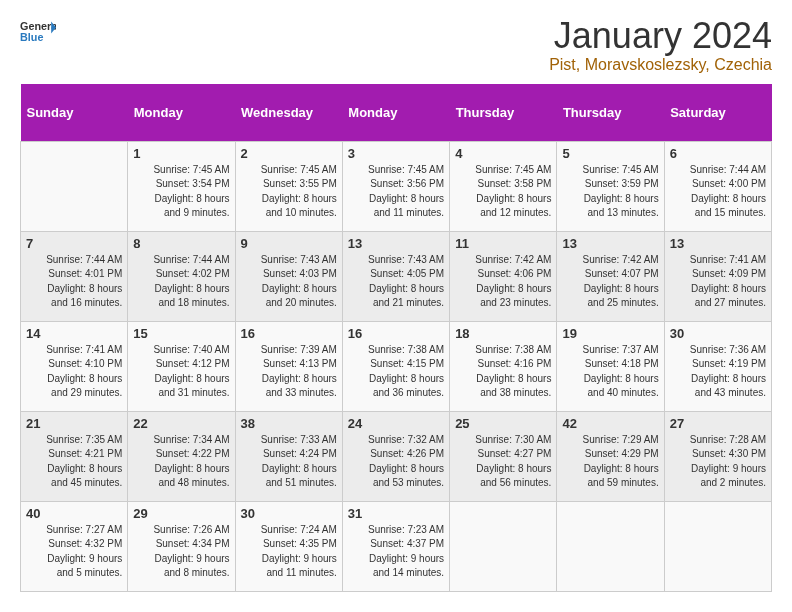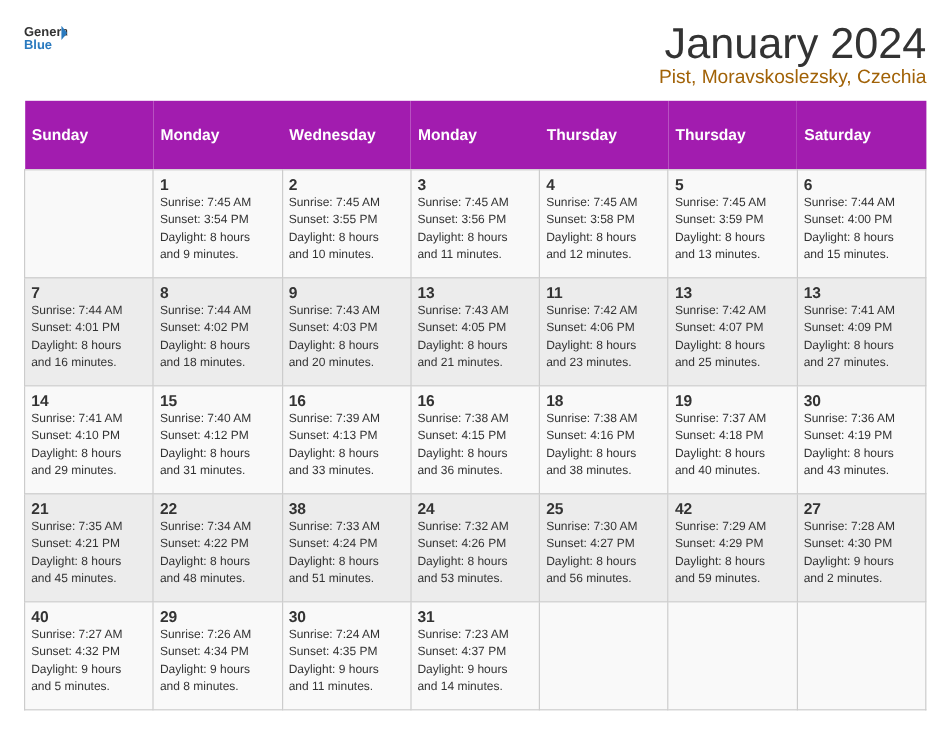--- a/index.html
+++ b/index.html
@@ -64,20 +64,21 @@
     }
     .day-number {
       font-weight: bold;
       font-size: 13px;
       margin-bottom: 2px;
     }
     .day-info {
       font-size: 10px;
       line-height: 1.45;
       color: #333;
+      text-align: right;
     }
     .empty-cell {
       background-color: #f9f9f9;
     }
   </style>
 </head>
 <body>
 
 <div class="header">
   <div class="logo">

